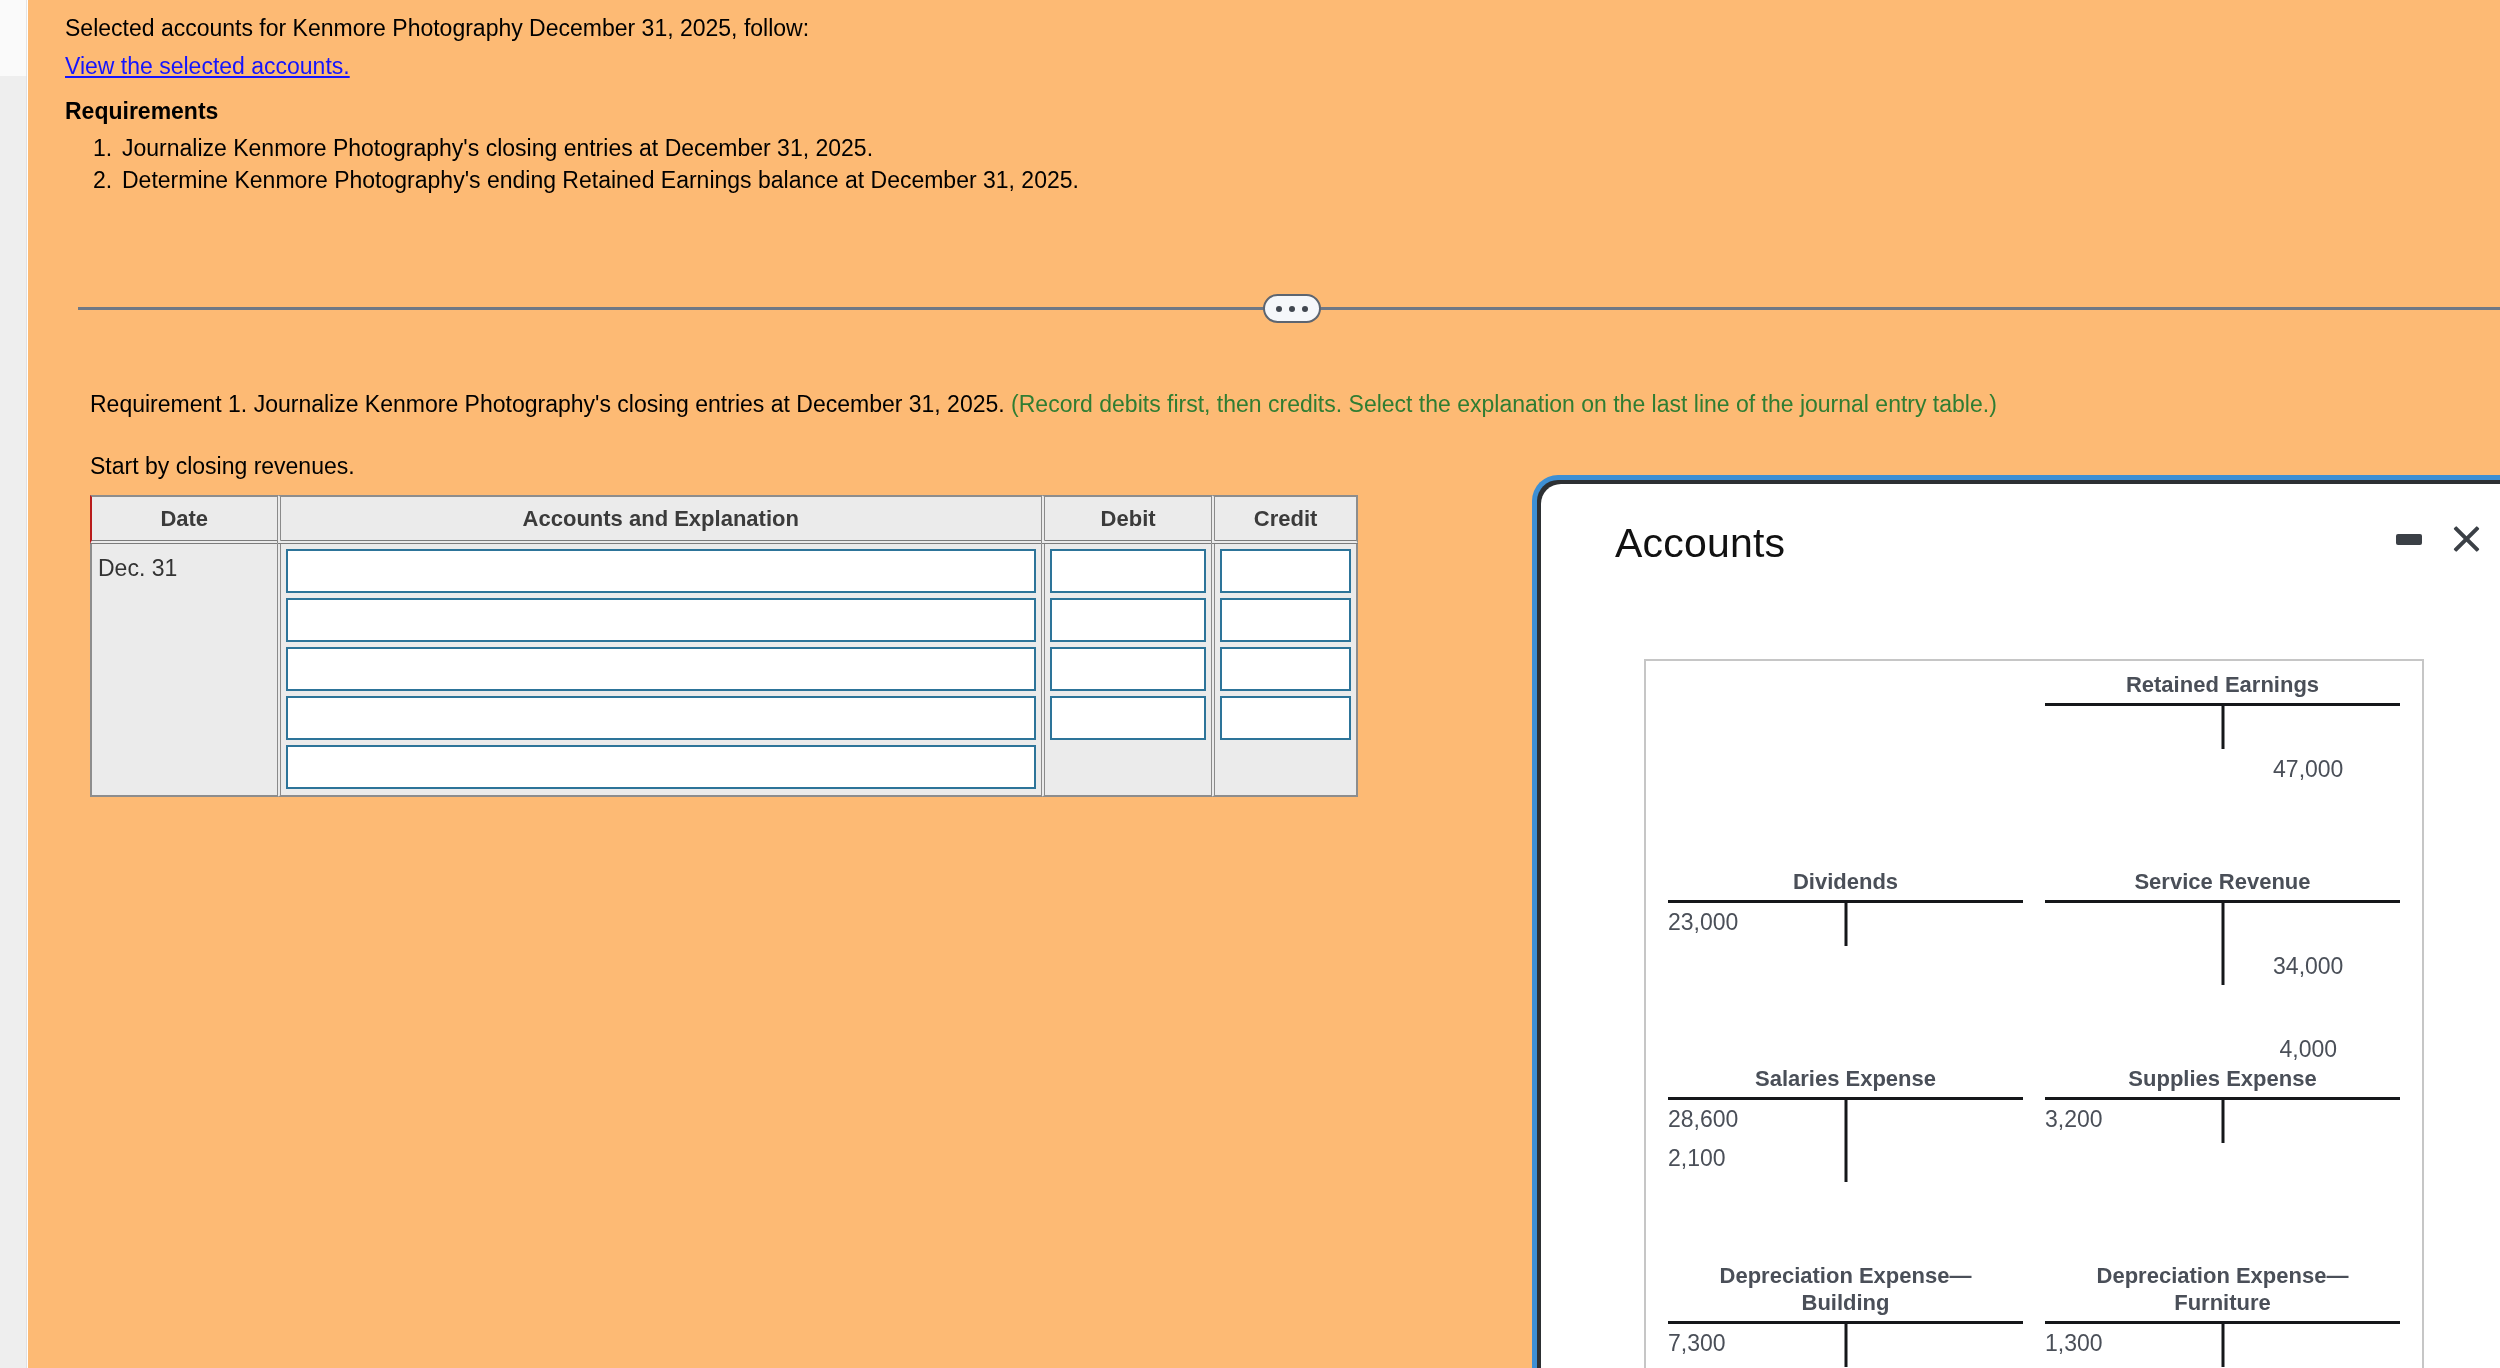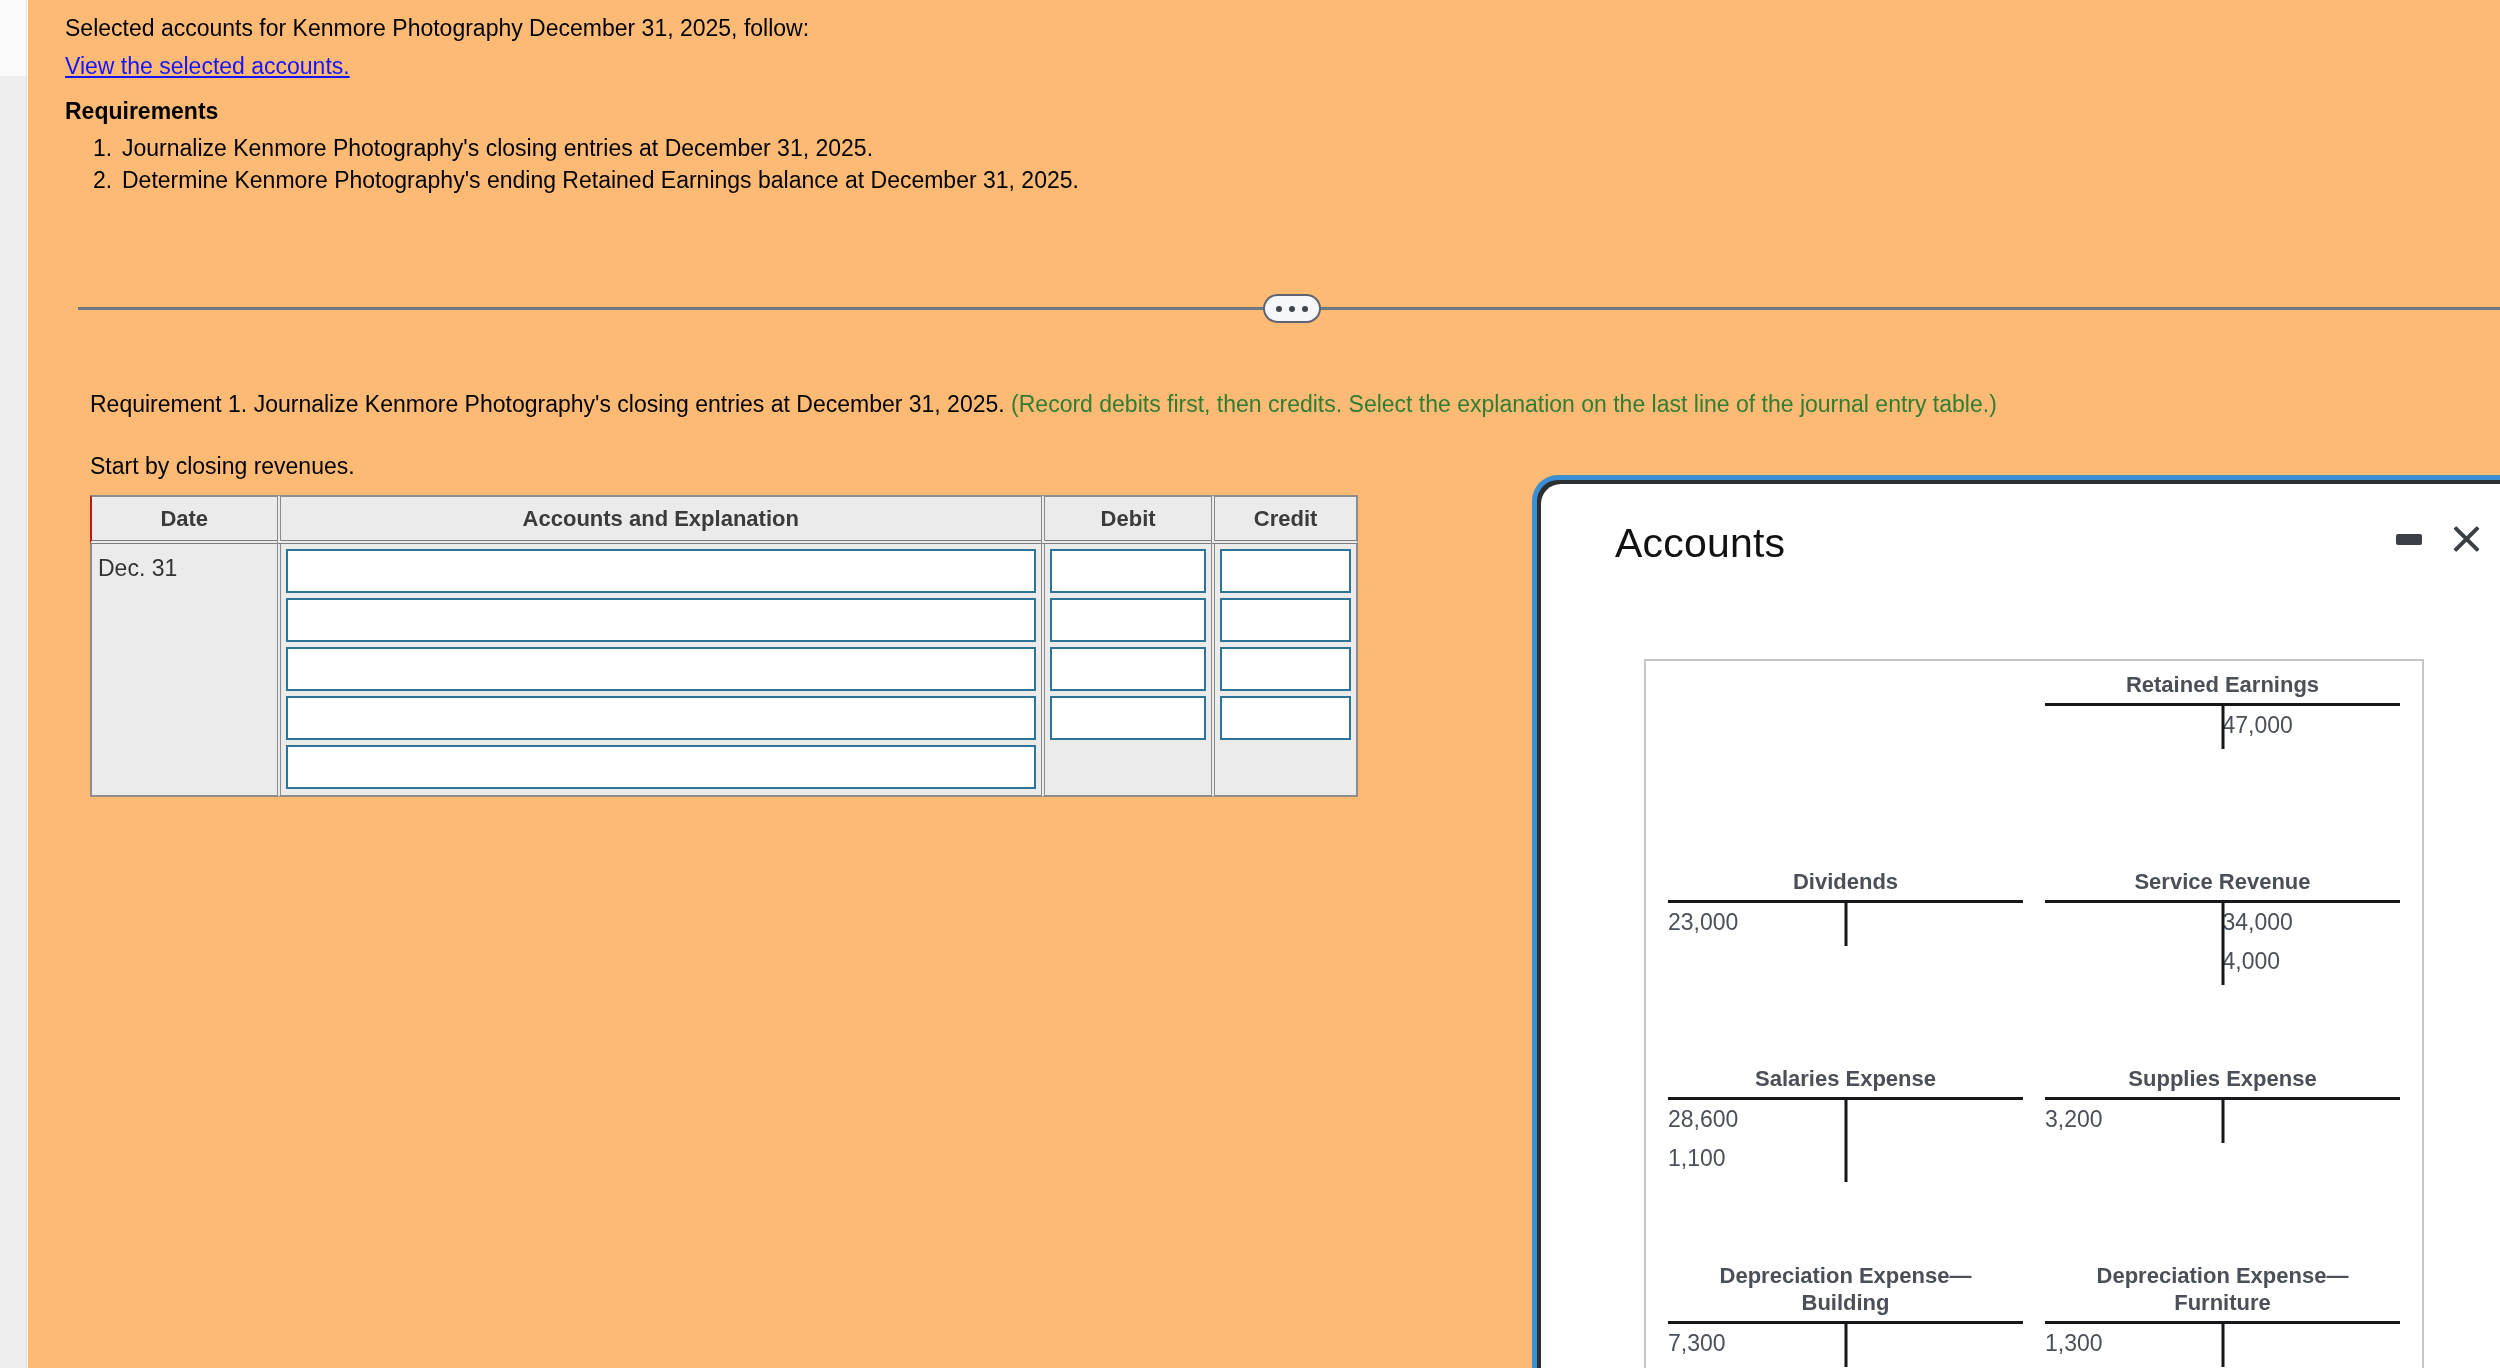--- a/index.html
+++ b/index.html
@@ -204,21 +204,21 @@
   .t-body.rows2::after { height: 82px; }
   .t-side {
     position: absolute; top: 0; width: 50%;
   }
   .t-side.debit { left: 0; }
   .t-side.credit { right: 0; }
   .t-amt {
     font-size: 23px; color: #4a4f58; line-height: 39px; height: 39px;
   }
   .t-side.debit .t-amt { padding-right: 9px; }
-  .t-side.credit .t-amt { text-align: left; padding-right: 6px; }
+  .t-side.credit .t-amt { text-align: center; padding-right: 6px; margin-top: 44px; }
 </style>
 </head>
 <body>
 
 <div id="page">
 
   <div class="gutter-top"></div>
   <div class="gutter-bottom"></div>
 
   <div class="content">
@@ -362,21 +362,21 @@
                     </div>
                   </div>
                 </div>
               </div>
               <div class="t-slot">
                 <div class="t-acct">
                   <div class="t-title">Salaries Expense</div>
                   <div class="t-body rows2">
                     <div class="t-side debit">
                       <div class="t-amt">28,600</div>
-                      <div class="t-amt">1,100</div>
+                      <div class="t-amt">2,100</div>
                     </div>
                     <div class="t-side credit"></div>
                   </div>
                 </div>
               </div>
               <div class="t-slot">
                 <div class="t-acct">
                   <div class="t-title">Supplies Expense</div>
                   <div class="t-body rows1">
                     <div class="t-side debit">

